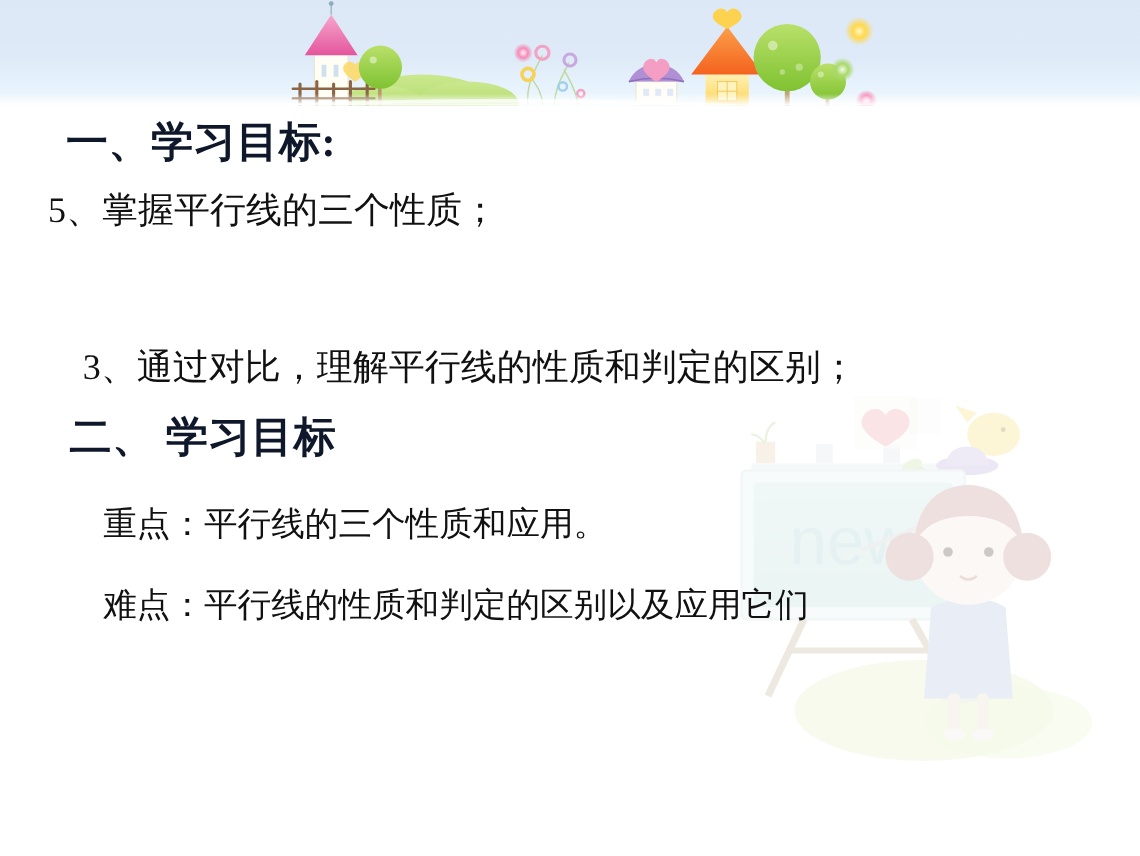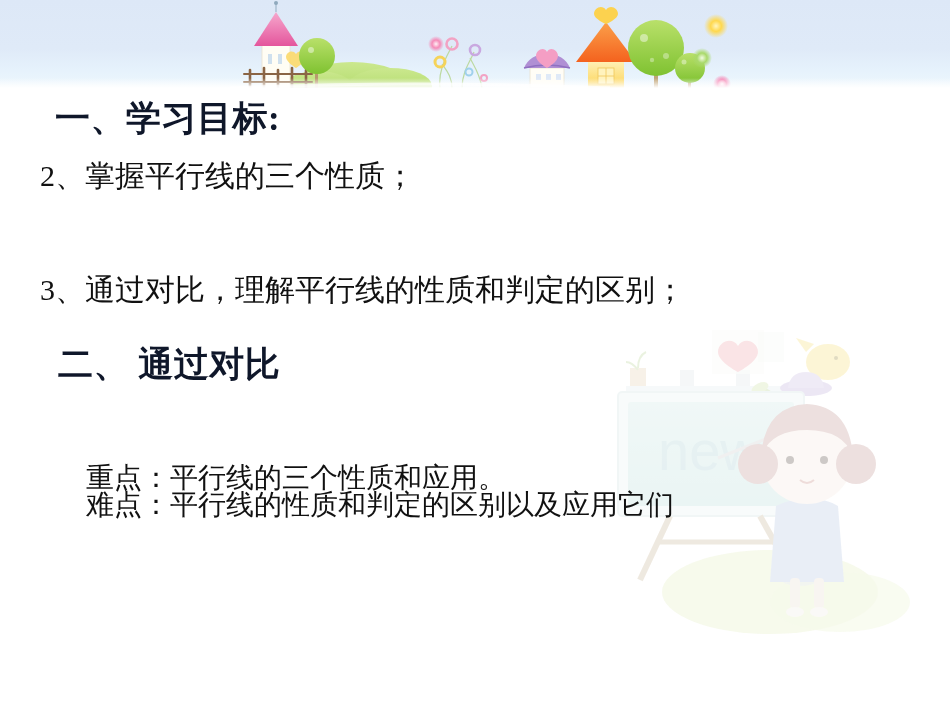--- a/index.html
+++ b/index.html
@@ -69,29 +69,29 @@
   }
 
   .goal {
     color: #111111;
     font-size: 30px;
     line-height: 38px;
     left: 40px;
   }
   #goal-1 { top: 157px; }
   #goal-2 { top: 202px; }
-  #goal-3 { top: 271px; }
+  #goal-3 { top: 288px; margin-left: 29px; }
 
   .point {
     color: #111111;
     font-size: 28px;
     line-height: 36px;
     left: 86px;
   }
-  #point-1 { top: 460px; text-align: right; }
+  #point-1 { top: 420px; text-align: right; }
   #point-2 { top: 487px; }
   #point-3 { top: 531px; }
 </style>
 </head>
 <body>
 
 <div id="slide">
 
   <div class="header-band">
     <svg class="scenery" viewBox="0 0 950 88" preserveAspectRatio="none">
@@ -293,25 +293,25 @@
       <circle cx="158" cy="134" r="20" fill="#c49a97"></circle>
       <circle cx="256" cy="134" r="20" fill="#c49a97"></circle>
       <circle cx="190" cy="130" r="4" fill="#5e5148"></circle>
       <circle cx="224" cy="130" r="4" fill="#5e5148"></circle>
       <path d="M200 150 q7,6 14,0" fill="none" stroke="#c98f86" stroke-width="2"></path>
     </g>
   </svg>
 
   <div class="txt heading-red" id="title-1">一、学习目标:</div>
 
-  <div class="txt goal" id="goal-1">2、掌握平行线的三个性质；</div>
+  <div class="txt goal" id="goal-1">5、掌握平行线的三个性质；</div>
 
 
   <div class="txt goal" id="goal-3">3、通过对比，理解平行线的性质和判定的区别；</div>
 
-  <div class="txt heading-red" id="title-2">二、 通过对比</div>
+  <div class="txt heading-red" id="title-2">二、 学习目标</div>
 
   <div class="txt point" id="point-1">重点：平行线的三个性质和应用。</div>
 
   <div class="txt point" id="point-2">难点：平行线的性质和判定的区别以及应用它们</div>
 
 
 </div>
 
 </body></html>

